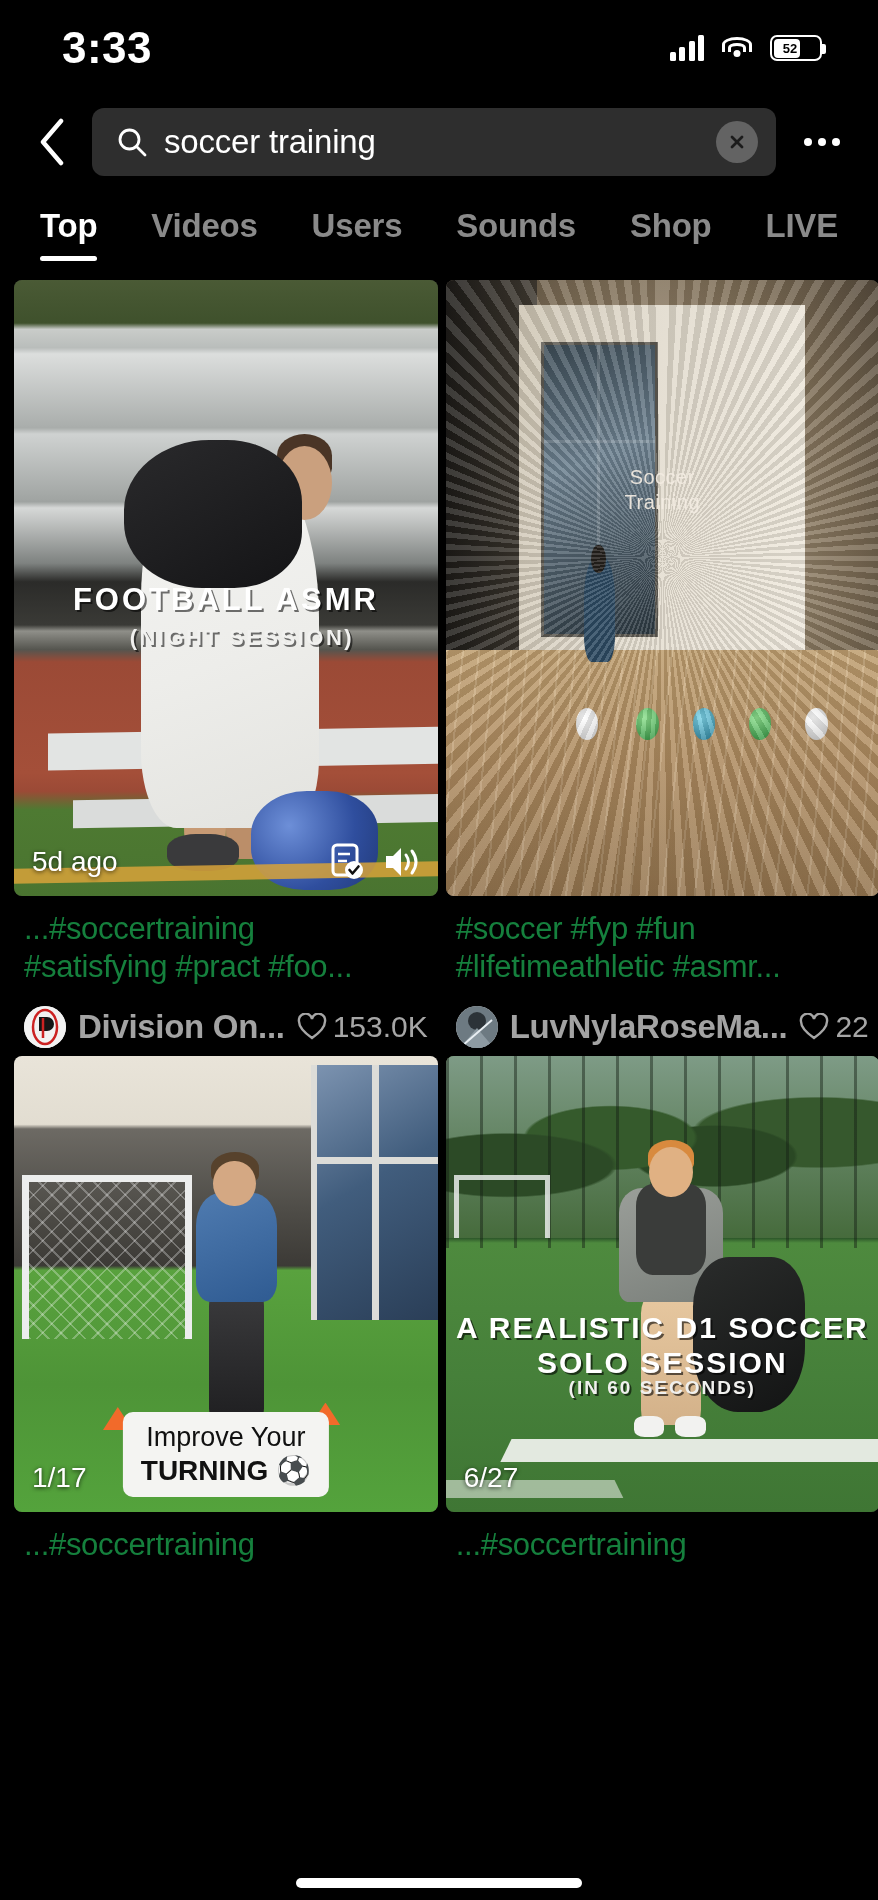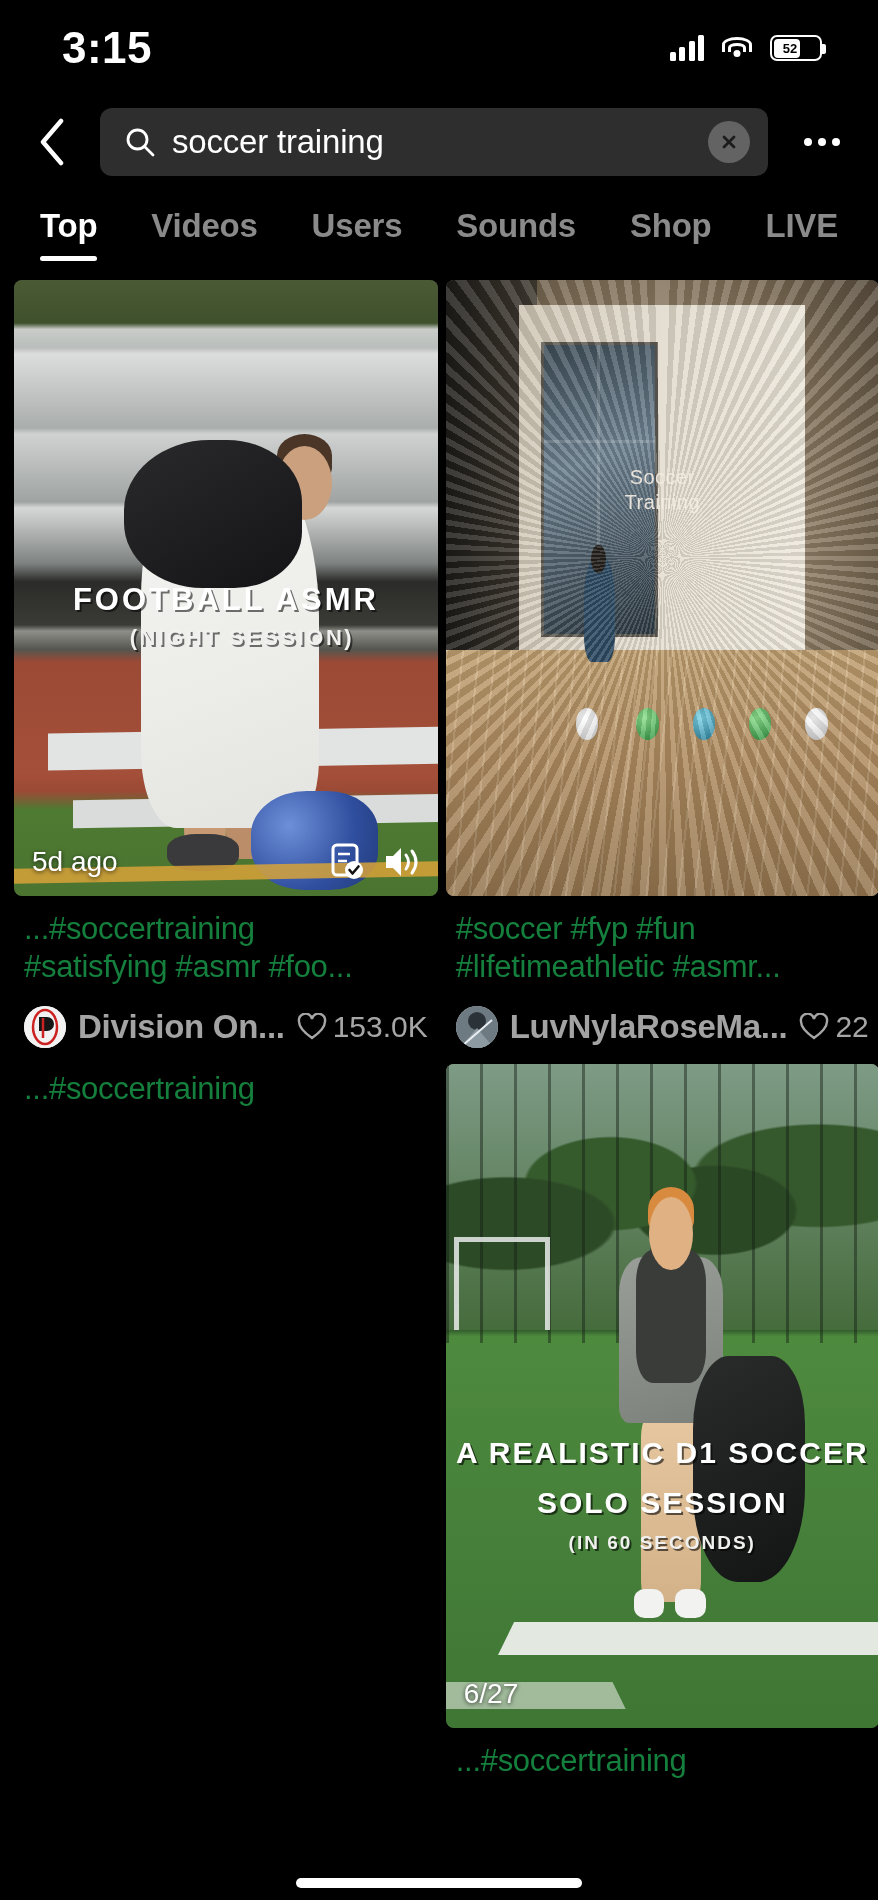--- a/index.html
+++ b/index.html
@@ -34,21 +34,21 @@
     align-items:center; justify-content:center; }
   .battery::after { content:""; position:absolute; right:-6px; top:7px;
     width:4px; height:10px; background:#fff; border-radius:0 2px 2px 0; }
   .battery .fill { position:absolute; left:1.5px; top:1.5px; bottom:1.5px;
     width:26px; background:#fff; border-radius:4px; }
   .battery .lvl { position:relative; color:#000; font-size:13px;
     font-weight:700; z-index:2; left:-6px; }
 
   
   .searchrow {
-    height:92px; display:flex; align-items:center; padding:0 24px 0 22px; gap:12px;
+    height:92px; display:flex; align-items:center; padding:0 24px 0 22px; gap:4px;
   }
   .back-btn { width:60px; height:60px; display:flex; align-items:center;
     justify-content:center; flex:0 0 auto; }
   .back-btn svg { display:block; }
   .searchbox {
     flex:1 1 auto; height:68px; background:#2e2e2e; border-radius:12px;
     display:flex; align-items:center; padding:0 18px 0 24px; gap:16px;
     margin-left:6px; margin-right:10px;
   }
   .mag { width:32px; height:32px; flex:0 0 auto; }
@@ -71,21 +71,21 @@
     bottom:0; height:5px; background:#fff; border-radius:3px; }
   .tabs-inner { display:flex; align-items:center; gap:44px; width:100%;
     justify-content:space-between; }
 
   
   .grid { display:grid; grid-template-columns:1fr 1fr; gap:8px 8px;
     padding:0 14px; }
   .card { display:flex; flex-direction:column; }
   .thumb { position:relative; width:100%; height:616px; border-radius:8px;
     overflow:hidden; background:#2a2a2a; }
-  .thumb.short { height:664px;margin-top:8px; }
+  .thumb.short { height:456px; }
   .badge-time { position:absolute; left:18px; bottom:18px; color:#fff;
     font-size:28px; font-weight:500;
     text-shadow:0 1px 4px rgba(0,0,0,.75); }
   .badge-sponsored { position:absolute; left:16px; bottom:18px;
     background:rgba(60,60,60,.82); color:#fff; font-size:28px; font-weight:600;
     padding:8px 16px; border-radius:8px; }
   .icons-br { position:absolute; right:16px; bottom:14px; display:flex;
     align-items:center; gap:16px; }
 
   .cap { color:#15803d; font-size:31px; line-height:1.22; padding:14px 10px 0 10px;
@@ -260,21 +260,21 @@
   
   .home-ind { position:absolute; left:50%; transform:translateX(-50%);
     bottom:12px; width:286px; height:10px; background:#fff; border-radius:6px; }
 </style>
 </head>
 <body>
 
 <div class="phone">
 
   <div class="statusbar">
-    <div class="clock">3:15</div>
+    <div class="clock">3:33</div>
     <div class="status-right">
       <div class="bars">
           <i></i>
           <i></i>
           <i></i>
           <i></i>
         </div>
       <div class="wifi">
           <span></span>
           <span></span>
@@ -357,21 +357,21 @@
           </svg>
           <svg width="40" height="36" viewBox="0 0 40 36">
             <path d="M4 12 H11 L19 4 V32 L11 24 H4 Z" fill="#fff"></path>
             <path d="M24 11 Q29 18 24 25" fill="none" stroke="#fff" stroke-width="3" stroke-linecap="round"></path>
             <path d="M30 7 Q38 18 30 29" fill="none" stroke="#fff" stroke-width="3" stroke-linecap="round"></path>
           </svg>
         </div>
       </div>
       <div class="cap">
         <div>...#soccertraining</div>
-        <div>#satisfying #asmr #foo...</div>
+        <div>#satisfying #pract #foo...</div>
       </div>
       <div class="userrow">
         <div class="avatar">
           <svg viewBox="0 0 42 42" width="42" height="42">
               <rect width="42" height="42" fill="#f2f2f2"></rect>
               <ellipse cx="21" cy="21" rx="12" ry="17" fill="none" stroke="#c22" stroke-width="2.5"></ellipse>
               <path d="M15 11 h8 a7 7 0 0 1 0 14 h-8 z" fill="#151515"></path>
               <path d="M19 12 v20" stroke="#c22" stroke-width="2.5"></path>
             </svg>
         </div>
@@ -428,20 +428,43 @@
         <div class="likes">
           <svg width="30" height="28" viewBox="0 0 30 28">
               <path d="M15 25 C5 18 2 12 2 8.5 A6.5 6.5 0 0 1 15 6 A6.5 6.5 0 0 1 28 8.5 C28 12 25 18 15 25 Z" fill="none" stroke="#a6a6a6" stroke-width="2.4"></path>
             </svg>
           <span>22</span>
         </div>
       </div>
     </div>
 
     <div class="card">
+      <div class="thumb short">
+        <div class="sc">
+          <div class="t3-bg"></div>
+          <div class="t3-win">
+              <i class="t3-w1"></i>
+              <i class="t3-w2"></i>
+            </div>
+          <div class="t3-goal"></div>
+          <div class="t3-legs"></div>
+          <div class="t3-body"></div>
+          <div class="t3-hair"></div>
+            <div class="t3-head"></div>
+          <div class="t3-boot1"></div>
+            <div class="t3-boot2"></div>
+          <div class="t3-cone1"></div>
+            <div class="t3-cone2"></div>
+        </div>
+        <div class="t3-label">
+          <div class="l1">Improve Your</div>
+          <div class="l2">TURNING ⚽</div>
+        </div>
+        <div class="badge-time">1/17</div>
+      </div>
       <div class="cap">
         <div>...#soccertraining</div>
       </div>
     </div>
 
     <div class="card">
       <div class="thumb short">
         <div class="sc">
           <div class="t4-bg"></div>
           <div class="t4-trees"></div>

